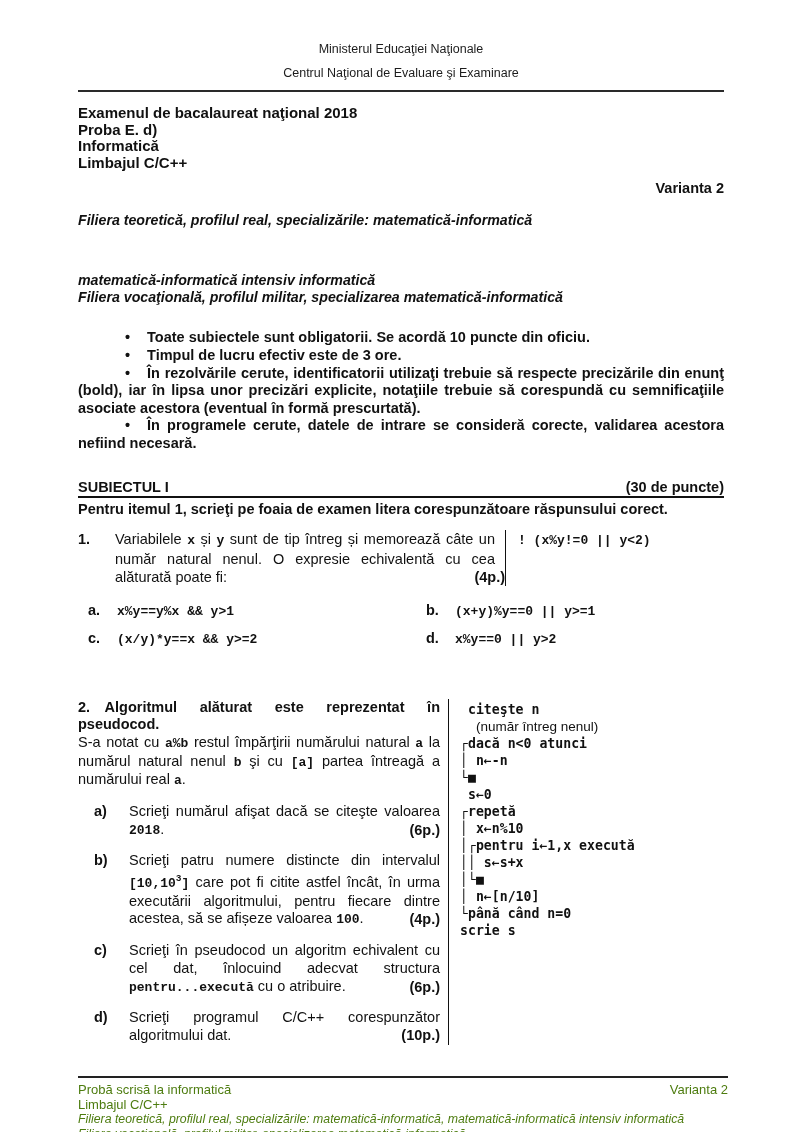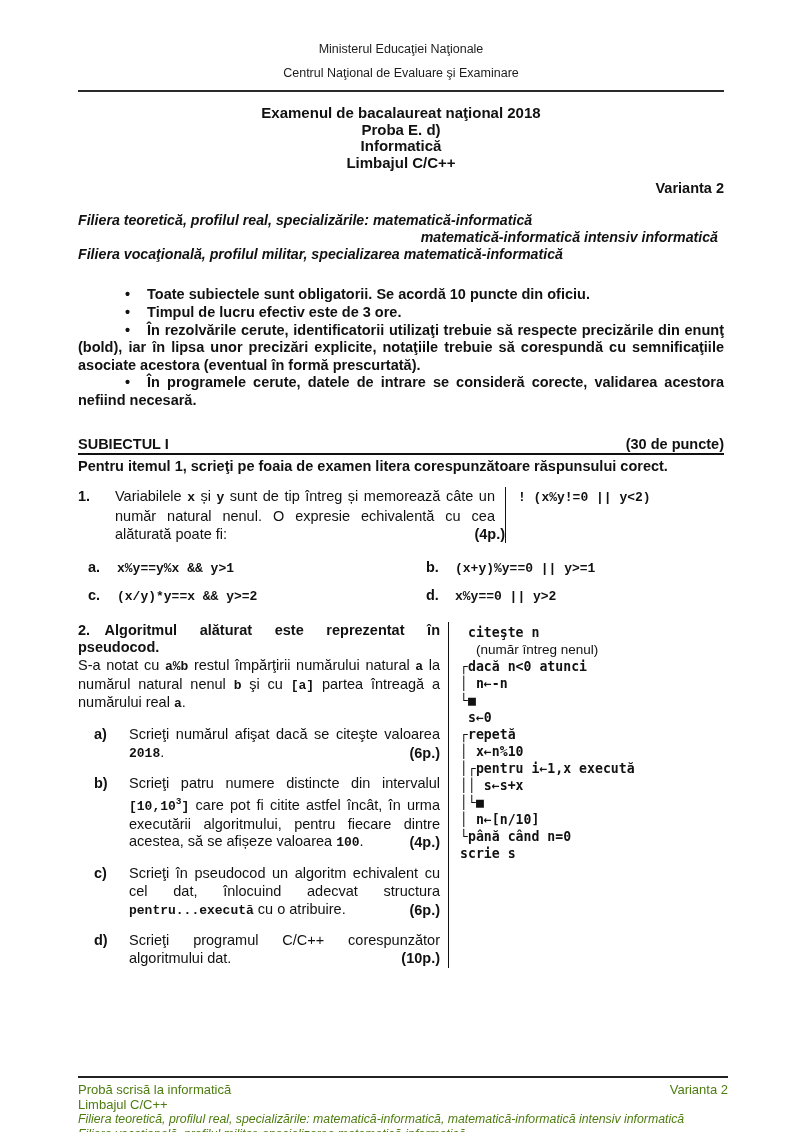--- a/index.html
+++ b/index.html
@@ -11,26 +11,26 @@
     -webkit-font-smoothing:antialiased;
   }
   .page{padding:42px 76px 0 78px;}
 
   
   .org{text-align:center;font-size:12.5px;color:#1c1c1c;}
   .org div{margin-bottom:10px;}
   .toprule{border-top:2px solid #2a2a2a;margin:8px 0 13px 0;}
 
   
-  .title{text-align:center;font-weight:bold;font-size:15px;line-height:16.5px;}
+  .title{font-weight:bold;font-size:15px;line-height:16.5px;}
   .variant-top{text-align:right;font-weight:bold;font-size:14.5px;margin-top:9px;}
 
   
   .filiera{font-weight:bold;font-style:italic;font-size:14.2px;line-height:16.8px;margin-top:16px;}
-  .filiera .f2{text-align:right;padding-right:6px;}
+  .filiera .f2{padding-right:6px;margin-top:43px;}
 
   
   .bullets{margin-top:24px;}
   .bullet{margin:0;font-weight:bold;font-size:14.5px;line-height:17.6px;text-align:justify;text-indent:47px;}
   .bullet .dot{padding-right:17px;}
 
   
   .subj{display:flex;justify-content:space-between;font-weight:bold;font-size:14.5px;
         border-bottom:2px solid #111;padding-bottom:1px;margin-top:26px;text-align:right;}
   .instruction{font-weight:bold;font-size:14.5px;margin-top:3px;}
@@ -46,21 +46,21 @@
   .qnum{width:37px;font-weight:bold;flex:none;}
   .qtext{width:390px;flex:none;text-align:justify;position:relative;padding-right:10px;box-sizing:border-box;}
   .vdiv{border-left:1.5px solid #111;flex:none;}
   .q1expr{padding-left:12px;padding-top:2px;}
 
   .opts{display:grid;grid-template-columns:338px 1fr;row-gap:11px;margin:16px 0 0 10px;font-size:14.5px;}
   .opt{display:flex;align-items:baseline;}
   .ol{width:29px;font-weight:bold;flex:none;}
 
   
-  .q2{display:flex;margin-top:18px;font-size:14.5px;line-height:17.7px;}
+  .q2{display:flex;margin-top:52px;font-size:14.5px;line-height:17.7px;}
   .q2-left{width:362px;flex:none;}
   .q2-div{border-left:1.5px solid #111;margin-left:8px;flex:none;}
   .q2-right{padding-left:11px;padding-top:2px;}
   .q2-left p{margin:0;text-align:justify;}
   .q2p1{font-weight:bold;}
   .q2items{margin-top:13px;padding-left:16px;display:flex;flex-direction:column;gap:13px;}
   .item{display:flex;}
   .il{width:35px;font-weight:bold;flex:none;}
   .ib{flex:1;text-align:justify;position:relative;}
 

